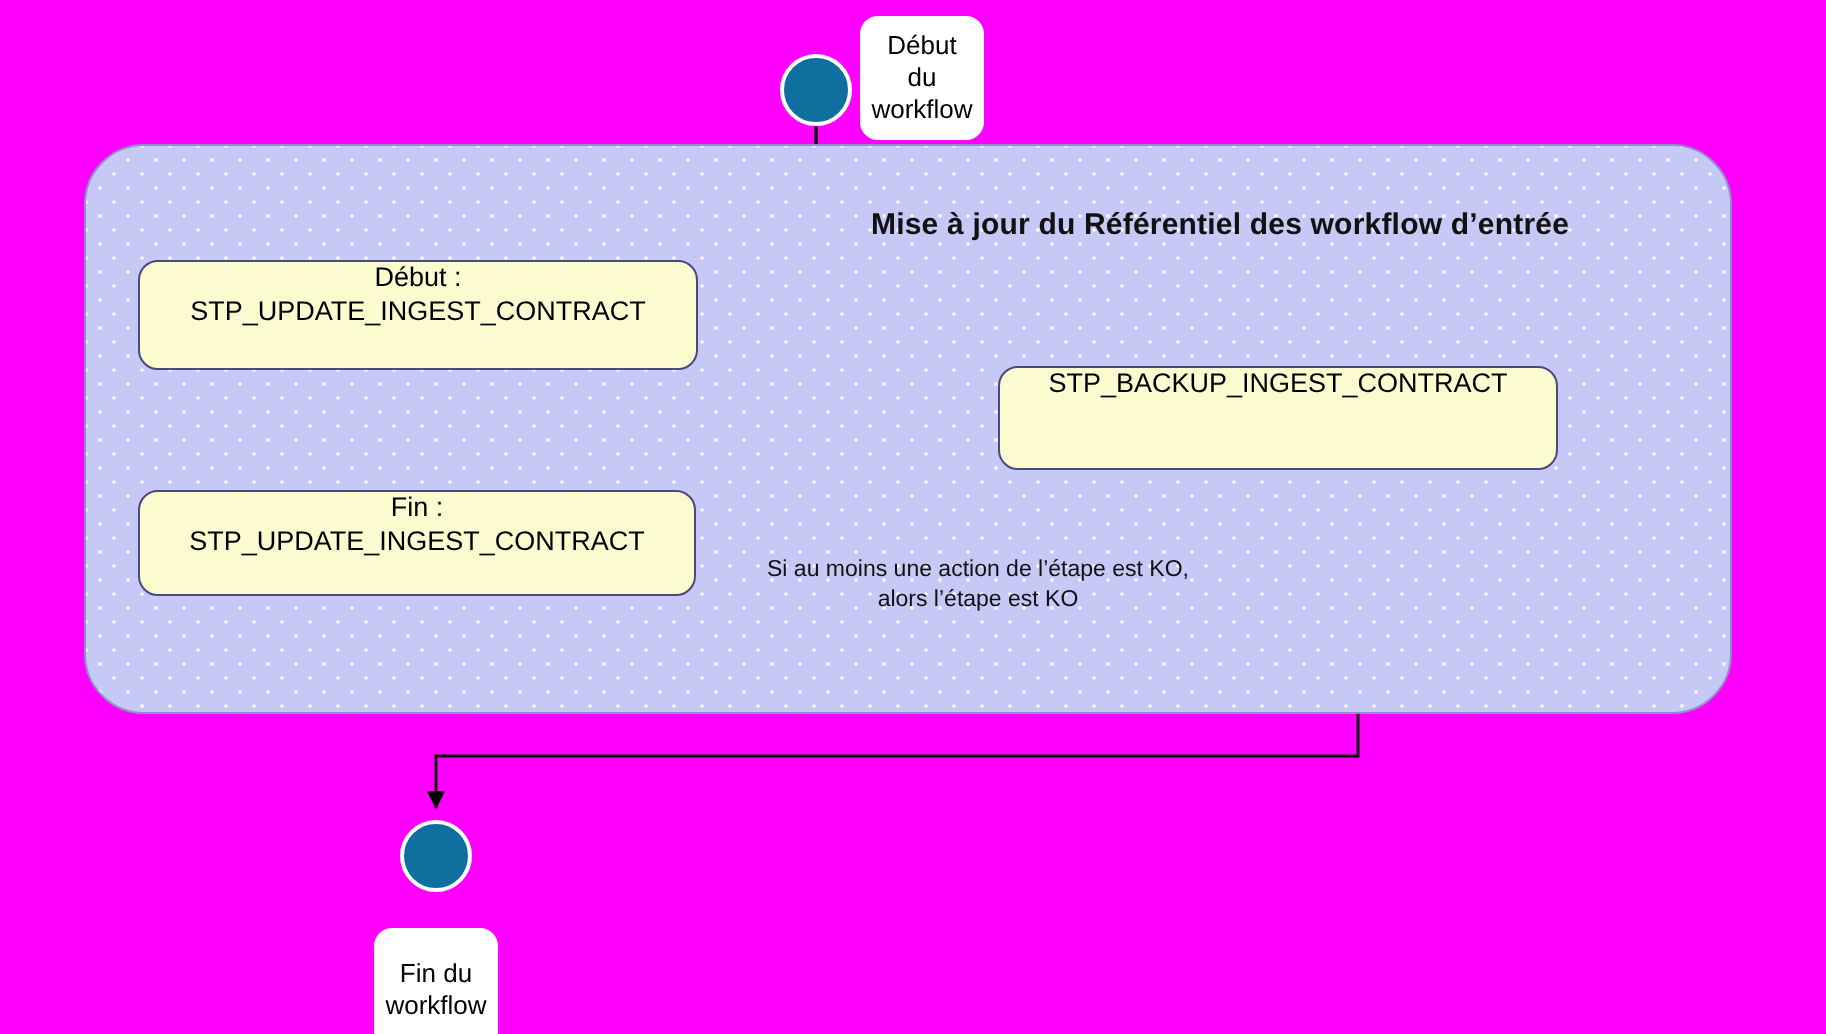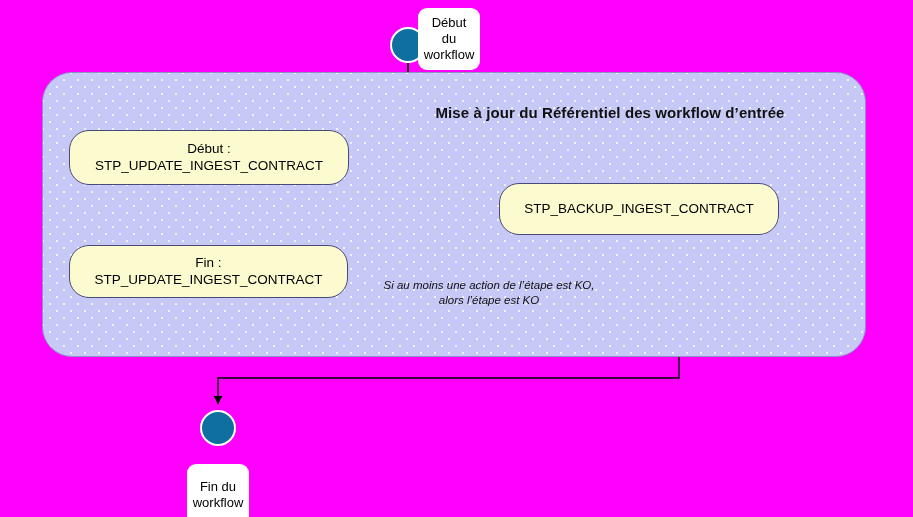--- a/index.html
+++ b/index.html
@@ -49,23 +49,23 @@
     text-align: center;
     font-size: 15px;
     font-weight: bold;
     color: #111111;
     letter-spacing: 0.1px;
   }
   
   .activity {
     background: #FCFBCF;
     border: 1px solid #4A4A7A;
-    border-radius: 20px;
+    border-radius: 10px;
     display: flex;
-    align-items: center;
+    align-items: flex-start;
     justify-content: center;
     text-align: center;
     font-size: 13.5px;
     color: #000000;
     line-height: 1.25;
     padding: 0 6px;
   }
   .activity .line1 { display: block; }
   .activity .line2 { display: block; }
   
@@ -89,21 +89,20 @@
     padding: 0 5px;
   }
   
   .edge-label {
     position: absolute;
     font-size: 11.5px;
     color: #111111;
     text-align: center;
     line-height: 1.3;
     white-space: pre-line;
-    font-style: italic;
   }
 </style>
 </head>
 <body>
 
 <div id="canvas">
 
   <svg id="svg-layer" viewBox="0 0 913 517" xmlns="http://www.w3.org/2000/svg">
     <defs>
       <marker id="arrowhead" markerWidth="9" markerHeight="9" refX="8.4" refY="4.5" orient="auto" markerUnits="userSpaceOnUse">
@@ -125,21 +124,21 @@
 
     <polygon points="679,299 704,322 679,345 654,322" fill="#7BA7CE" stroke="#4A4A6A" stroke-width="1.2"></polygon>
   </svg>
 
   <div class="node container-box"></div>
 
   <div class="container-title">Mise à jour du Référentiel des workflow d’entrée</div>
 
   <div class="node terminal-circle" style="left:390px; top:27px; width:36px; height:36px;"></div>
 
-  <div class="node label-box" style="left:418px; top:8px; width:62px; height:62px;">
+  <div class="node label-box" style="left:430px; top:8px; width:62px; height:62px;">
     <span>Début du<br>workflow</span>
   </div>
 
   <div class="node activity" style="left:69px; top:130px; width:280px; height:55px;">
     <span>
       <span class="line1">Début :</span>
       <span class="line2">STP_UPDATE_INGEST_CONTRACT</span>
     </span>
   </div>
 

